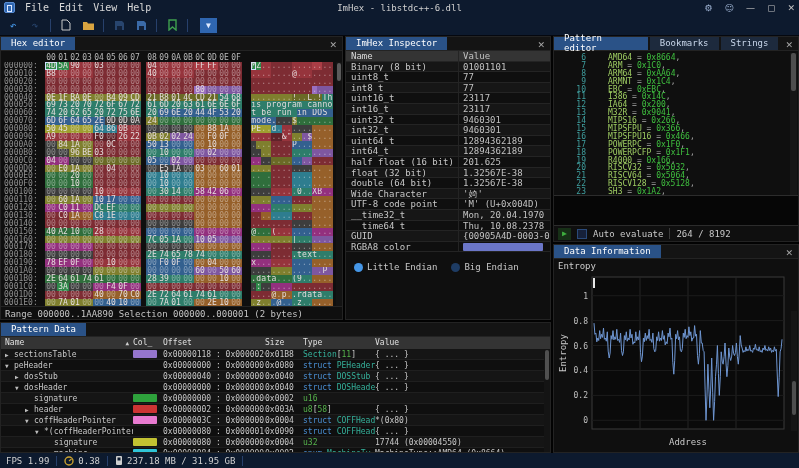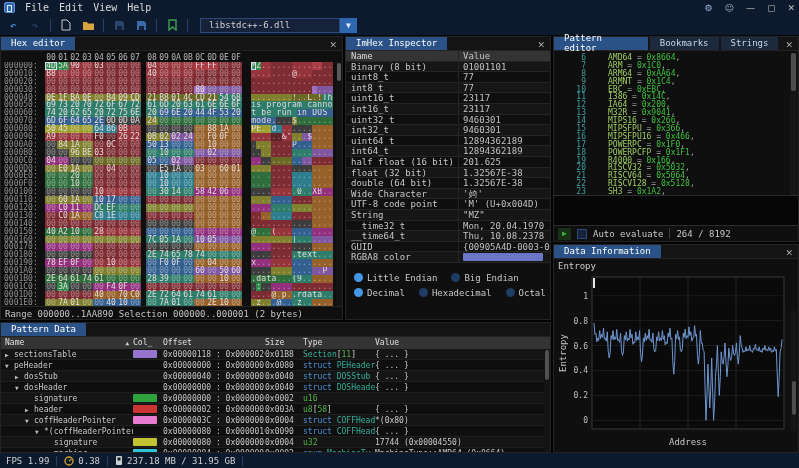--- a/index.html
+++ b/index.html
@@ -116,20 +116,21 @@
   .sb-sep { width:1px; height:10px; background:#27406b; }
   .sb-item { display:flex; align-items:center; gap:4px; }
 </style>
 </head>
 <body>
 
 <div class="window">
 
   <div class="titlebar">
     <span class="logo"></span>
+    <span class="win-title">ImHex - libstdc++-6.dll</span>
     <span class="menu-item">File</span>
     <span class="menu-item">Edit</span>
     <span class="menu-item">View</span>
     <span class="menu-item">Help</span>
     <span class="win-icons">
       <span style="color:#9fb4d4;">⚙</span>
       <span style="color:#9fb4d4;">☺</span>
       <span>—</span>
       <span>▢</span>
       <span>✕</span>
@@ -164,21 +165,20 @@
         </svg>
     </span>
     <span class="tb-sep"></span>
     <span class="tb-icon">
       <svg width="9" height="12" viewBox="0 0 9 12">
           <path d="M1 1 h7 v10 l-3.5 -3 l-3.5 3 z" fill="none" stroke="#3fa04f" stroke-width="1.4"></path>
         </svg>
     </span>
     <span class="tb-sep"></span>
     <span class="file-dropdown">
-      <span class="fname">libstdc++-6.dll</span>
       <span class="arrow">▼</span>
     </span>
   </div>
 
   <div class="main">
     <div class="col-left">
       <div class="row-top">
 
         <div class="panel hexpanel">
           <div class="tabbar">
@@ -1484,24 +1484,20 @@
                 </div>
                 <div class="insp-row">
                   <span class="insp-name">Wide Character</span>
                   <span class="insp-val">'婍'</span>
                 </div>
                 <div class="insp-row">
                   <span class="insp-name">UTF-8 code point</span>
                   <span class="insp-val">'M' (U+0x004D)</span>
                 </div>
                 <div class="insp-row">
-                  <span class="insp-name">String</span>
-                  <span class="insp-val">"MZ"</span>
-                </div>
-                <div class="insp-row">
                   <span class="insp-name">__time32_t</span>
                   <span class="insp-val">Mon, 20.04.1970 13:51:41</span>
                 </div>
                 <div class="insp-row">
                   <span class="insp-name">__time64_t</span>
                   <span class="insp-val">Thu, 10.08.2378 09:16:29</span>
                 </div>
                 <div class="insp-row">
                   <span class="insp-name">GUID</span>
                   <span class="insp-val">{00905A4D-0003-0000-0</span>
@@ -1514,34 +1510,20 @@
           </div>
           <div class="radios">
             <div class="radio-row" id="endian-row">
                 <span class="radio">
                   <span class="rdot on"></span>
                   <span>Little Endian</span>
                 </span>
                 <span class="radio">
                   <span class="rdot"></span>
                   <span>Big Endian</span>
-                </span>
-              </div>
-            <div class="radio-row" id="format-row">
-                <span class="radio">
-                  <span class="rdot on"></span>
-                  <span>Decimal</span>
-                </span>
-                <span class="radio">
-                  <span class="rdot"></span>
-                  <span>Hexadecimal</span>
-                </span>
-                <span class="radio">
-                  <span class="rdot"></span>
-                  <span>Octal</span>
                 </span>
               </div>
           </div>
         </div>
       </div>
 
       <div class="panel patdata">
         <div class="tabbar">
           <span class="tab active">Pattern Data</span>
         </div>

